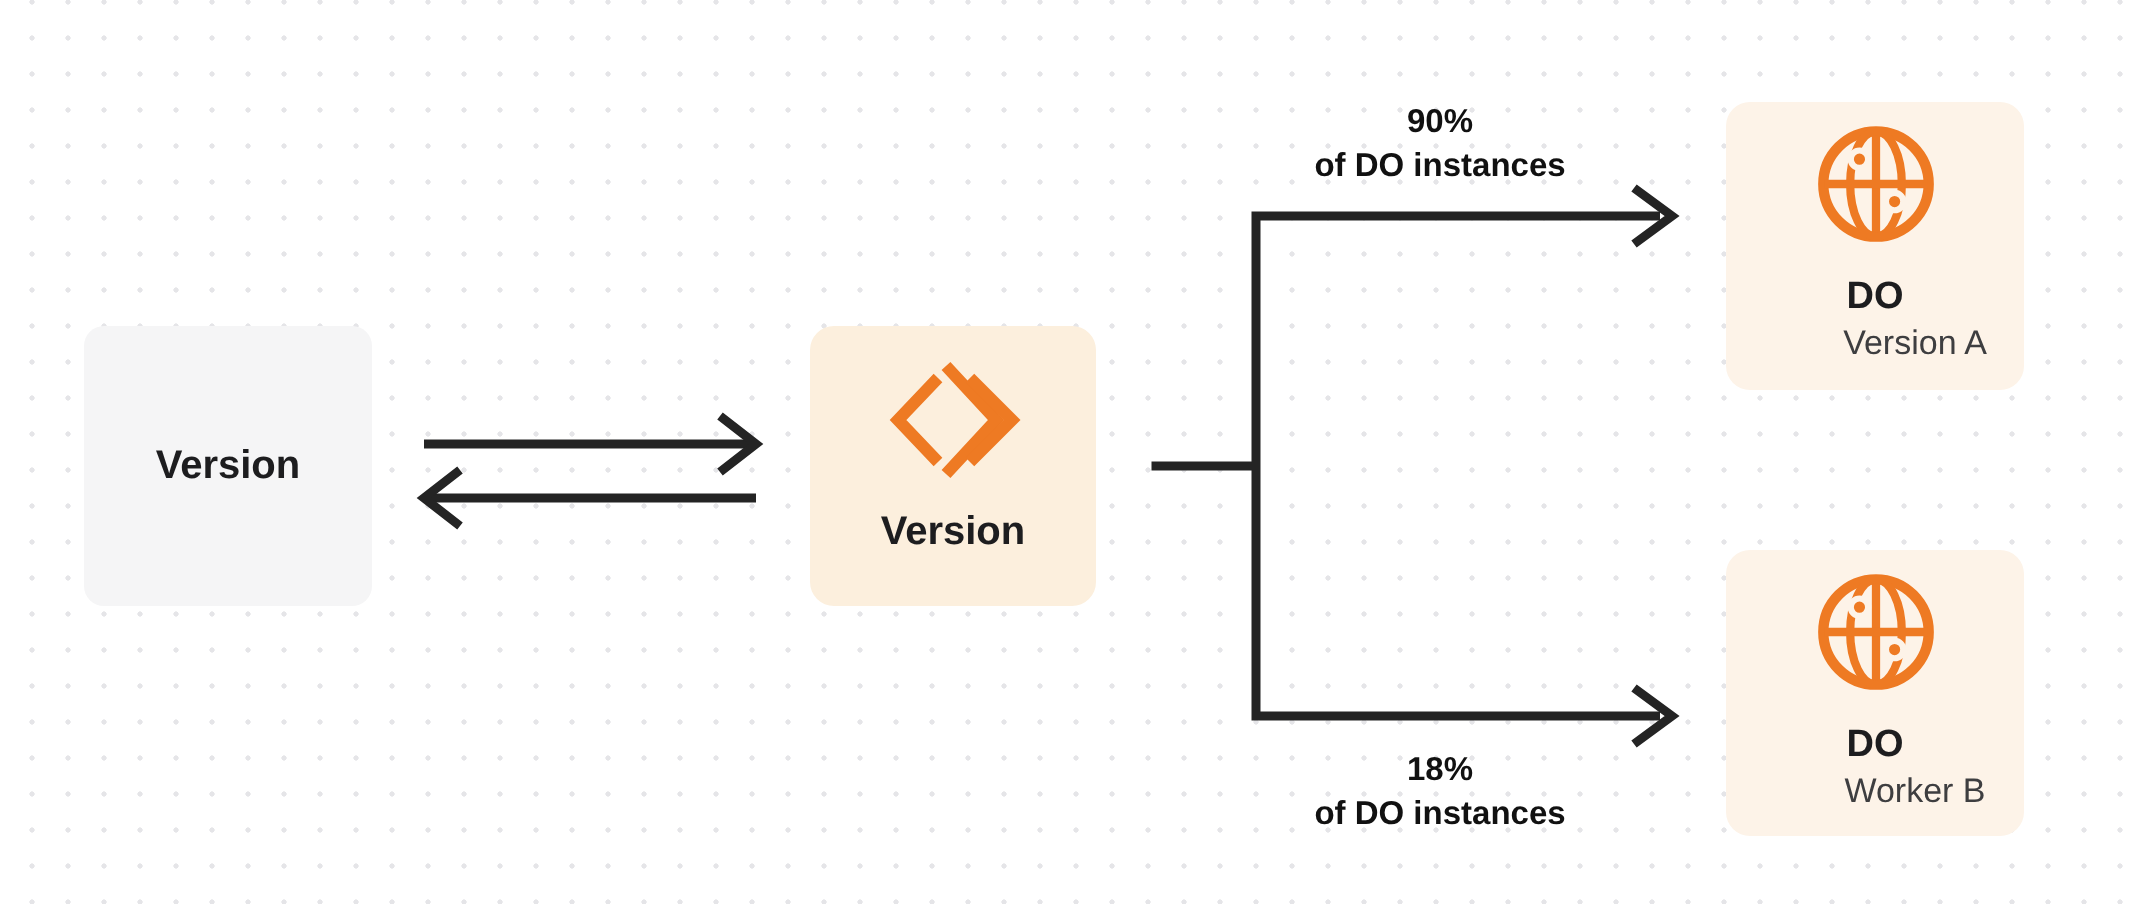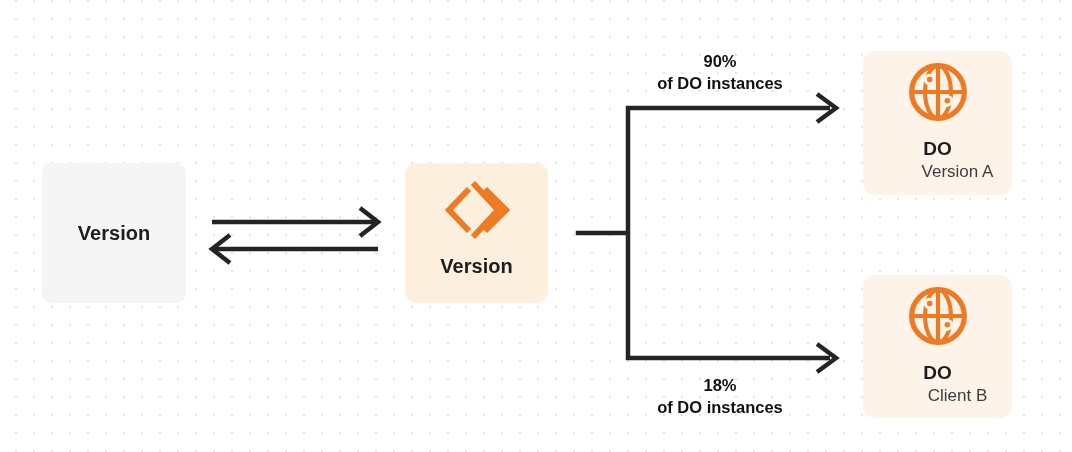--- a/index.html
+++ b/index.html
@@ -143,16 +143,16 @@
   <div class="node node-do node-do-b">
     <svg class="globe-icon" viewBox="0 0 60 60" aria-hidden="true">
       <circle class="globe-stroke" cx="30" cy="30" r="25.5" stroke-width="5"></circle>
       <line class="globe-stroke" x1="30" y1="5" x2="30" y2="55" stroke-width="4"></line>
       <ellipse class="globe-stroke" cx="30" cy="30" rx="12.5" ry="25.5" stroke-width="4"></ellipse>
       <line class="globe-stroke" x1="5" y1="30" x2="55" y2="30" stroke-width="4"></line>
       <circle class="globe-dot" cx="22" cy="18" r="4.2"></circle>
       <circle class="globe-dot" cx="39" cy="38.5" r="4.2"></circle>
     </svg>
     <span class="node-label">DO</span>
-    <span class="node-sublabel">Client B</span>
+    <span class="node-sublabel">Worker B</span>
   </div>
 
 </div>
 
 </body></html>

